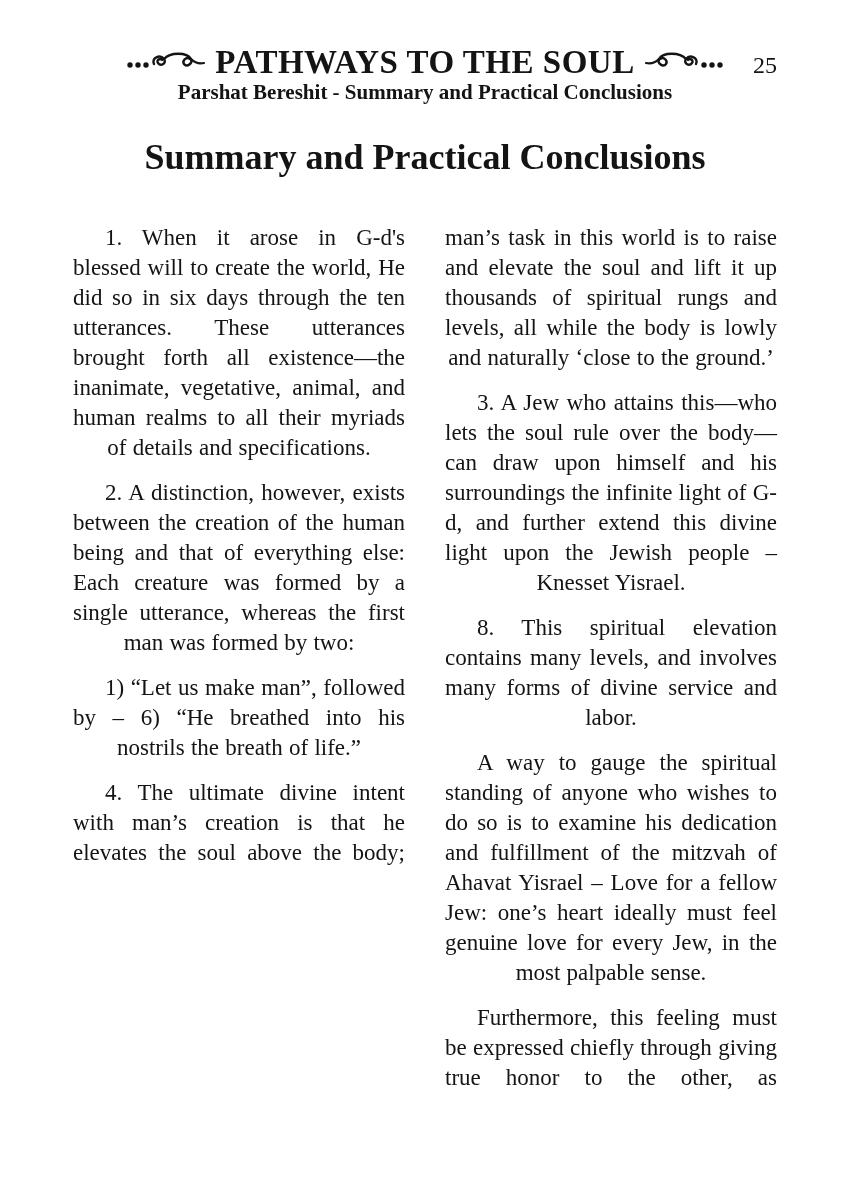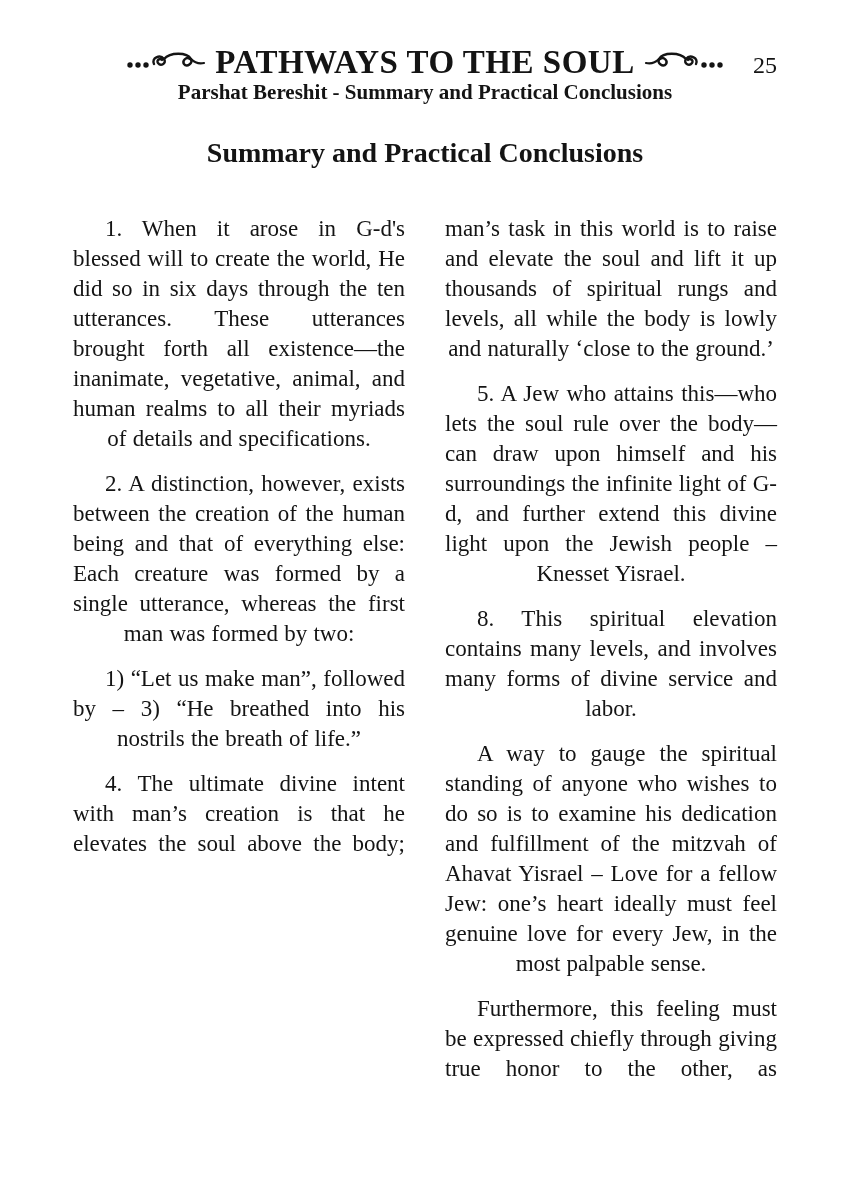--- a/index.html
+++ b/index.html
@@ -54,21 +54,21 @@
   .subtitle {
     text-align: center;
     font-weight: bold;
     font-size: 21px;
     line-height: 1.2;
   }
   
   .section-heading {
     text-align: center;
     font-weight: bold;
-    font-size: 28px;
+    font-size: 36px;
     margin: 32px 0 14px 0;
     line-height: 1.15;
   }
   
   .columns {
     display: flex;
     gap: 40px;
     margin-top: 44px;
   }
   .col {
@@ -129,25 +129,25 @@
     <span class="page-number">25</span>
     <div class="subtitle">Parshat Bereshit - Summary and Practical Conclusions</div>
   </div>
 
   <h1 class="section-heading">Summary and Practical Conclusions</h1>
 
   <div class="columns">
     <div class="col">
       <p>1. When it arose in G-d's blessed will to create the world, He did so in six days through the ten utterances. These utterances brought forth all existence—the inanimate, vegetative, animal, and human realms to all their myriads of details and specifications.</p>
       <p>2. A distinction, however, exists between the creation of the human being and that of everything else: Each creature was formed by a single utterance, whereas the first man was formed by two:</p>
-      <p>1) “Let us make man”, followed by – 3) “He breathed into his nostrils the breath of life.”</p>
+      <p>1) “Let us make man”, followed by – 6) “He breathed into his nostrils the breath of life.”</p>
       <p class="runs-on">4. The ultimate divine intent with man’s creation is that he elevates the soul above the body;</p>
     </div>
     <div class="col">
       <p class="continuation">man’s task in this world is to raise and elevate the soul and lift it up thousands of spiritual rungs and levels, all while the body is lowly and naturally ‘close to the ground.’</p>
-      <p>5. A Jew who attains this—who lets the soul rule over the body—can draw upon himself and his surroundings the infinite light of G-d, and further extend this divine light upon the Jewish people – Knesset Yisrael.</p>
+      <p>3. A Jew who attains this—who lets the soul rule over the body—can draw upon himself and his surroundings the infinite light of G-d, and further extend this divine light upon the Jewish people – Knesset Yisrael.</p>
       <p>8. This spiritual elevation contains many levels, and involves many forms of divine service and labor.</p>
       <p>A way to gauge the spiritual standing of anyone who wishes to do so is to examine his dedication and fulfillment of the mitzvah of Ahavat Yisrael – Love for a fellow Jew: one’s heart ideally must feel genuine love for every Jew, in the most palpable sense.</p>
       <p class="runs-on">Furthermore, this feeling must be expressed chiefly through giving true honor to the other, as</p>
     </div>
   </div>
 
 </div>
 
 </body></html>

